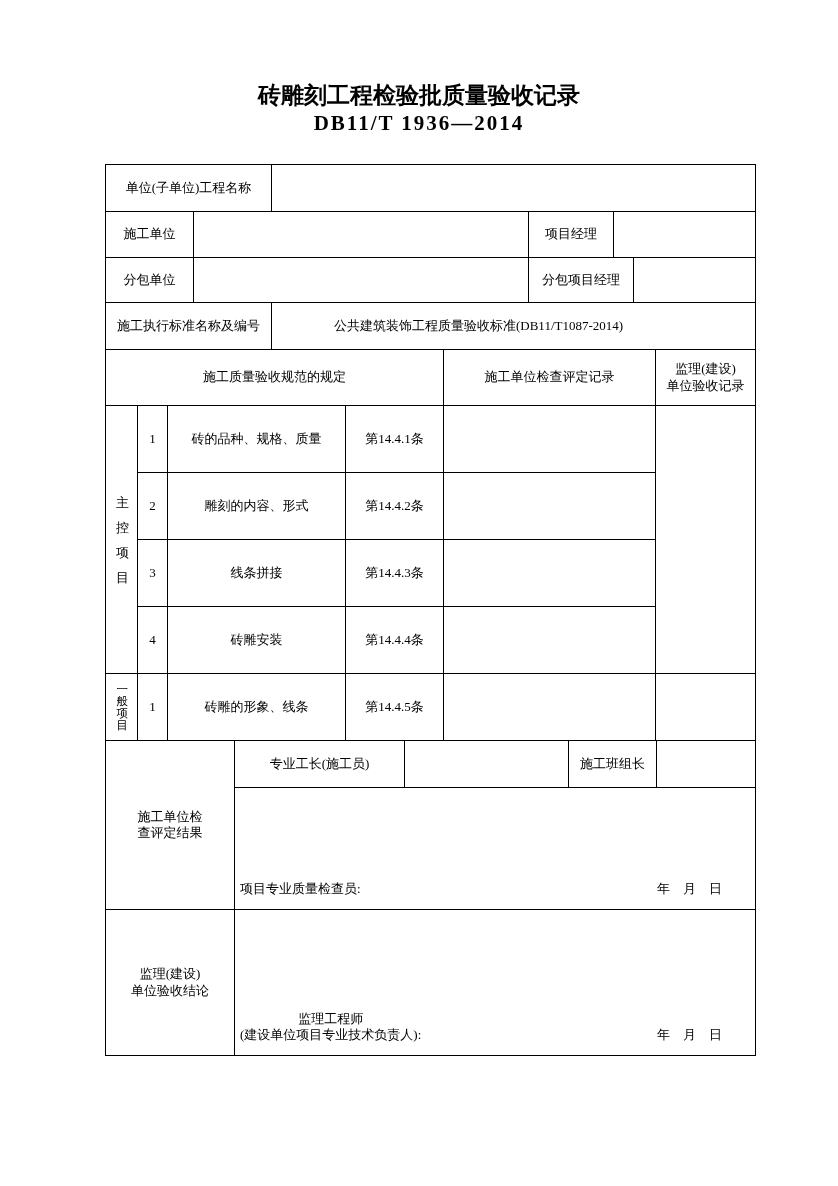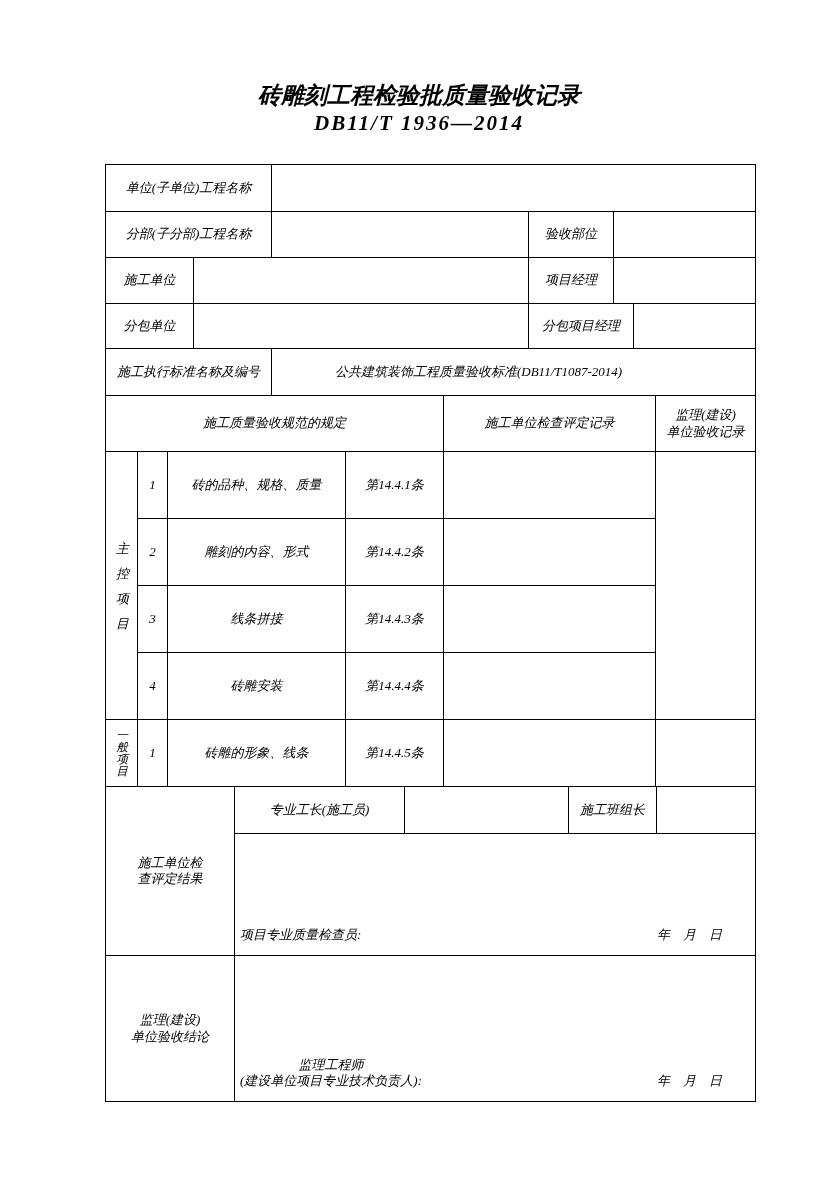--- a/index.html
+++ b/index.html
@@ -1,17 +1,17 @@
 <!DOCTYPE html>
 <html><head>
 <meta charset="utf-8">
 <style>
   html,body{margin:0;padding:0;background:#ffffff;}
   body{width:838px;height:1186px;font-family:"Liberation Serif","DejaVu Serif",serif;color:#000;}
-  .page{position:relative;width:838px;height:1169px;background:#fff;overflow:hidden;font-style:italic;}
+  .page{position:relative;width:838px;height:1169px;background:#fff;overflow:hidden;}
   .doc-title{position:absolute;top:82px;left:0;width:100%;text-align:center;
              font-size:23px;font-weight:bold;line-height:28px;}
   .doc-subtitle{position:absolute;top:110px;left:0;width:100%;text-align:center;
              font-size:21px;font-weight:bold;letter-spacing:2px;line-height:26px;}
   .form{position:absolute;left:105px;top:164px;width:651px;}
   table{border-collapse:collapse;table-layout:fixed;width:651px;}
   .tB,.tC{margin-top:-1px;}
   td{border:1px solid #000;padding:0;font-size:13px;text-align:center;
      vertical-align:middle;overflow:hidden;line-height:1.25;}
   .pre-line{white-space:pre-line;}
@@ -44,26 +44,20 @@
           <col style="width:85px">
         <col style="width:85px">
           <col style="width:20px">
           <col style="width:22px">
           <col style="width:100px">
       </colgroup>
       <tbody>
           <tr style="height:47px">
         <td colspan="2">单位(子单位)工程名称</td>
         <td colspan="6"></td>
-      </tr>
-      <tr style="height:46px">
-        <td colspan="2">分部(子分部)工程名称</td>
-        <td colspan="2"></td>
-        <td>验收部位</td>
-        <td colspan="3"></td>
       </tr>
       <tr style="height:46px">
         <td>施工单位</td>
         <td colspan="3"></td>
         <td>项目经理</td>
         <td colspan="3"></td>
       </tr>
       <tr style="height:45px">
         <td>分包单位</td>
         <td colspan="3"></td>

